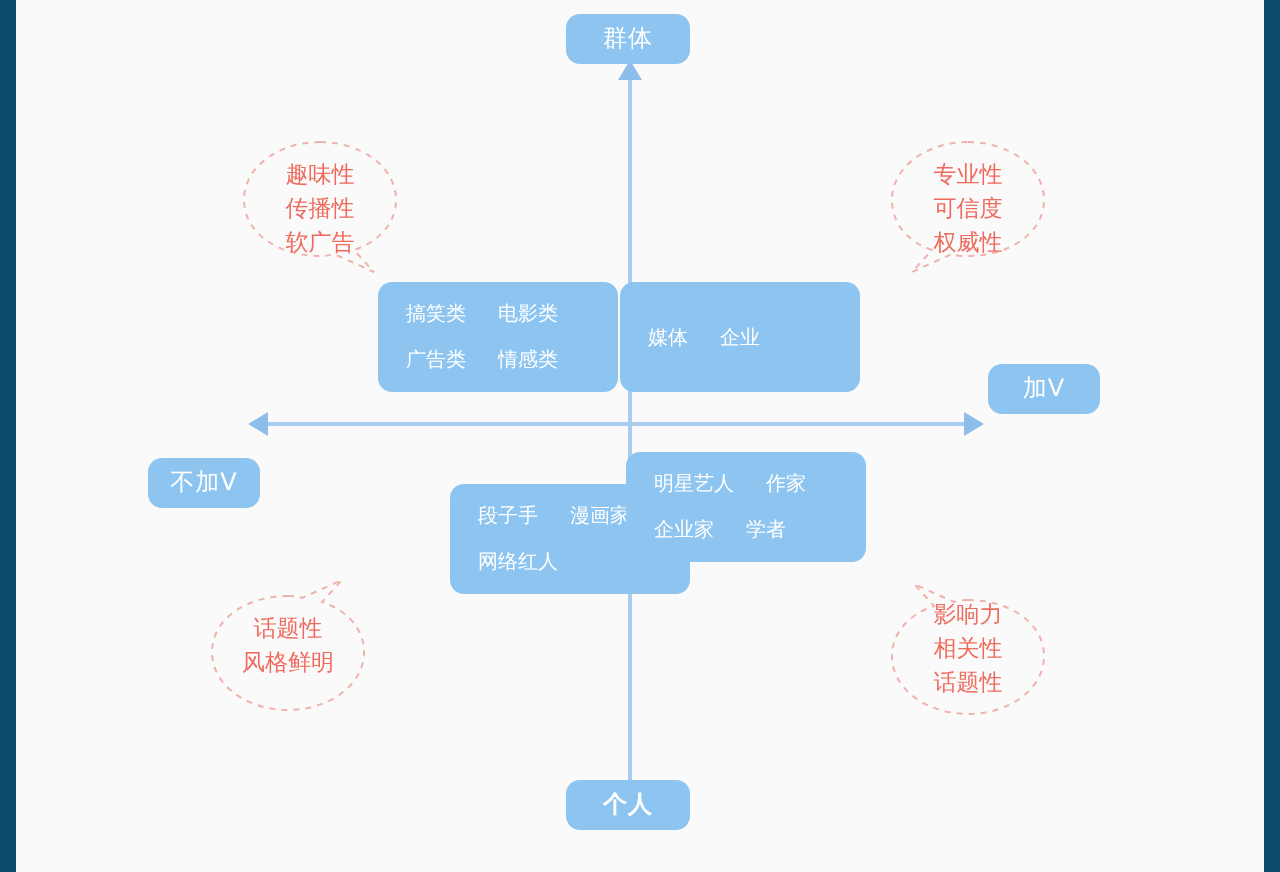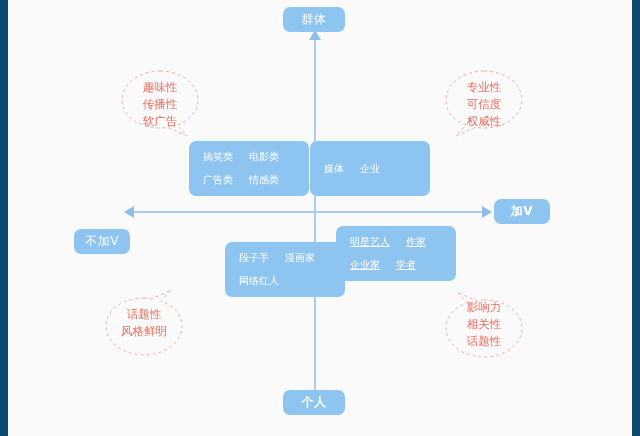--- a/index.html
+++ b/index.html
@@ -53,39 +53,39 @@
     color:#ffffff;
     border-radius:7px;
     font-size:12px;
     display:flex;align-items:center;justify-content:center;
     letter-spacing:.5px;
     box-sizing:border-box;
   }
   .pill-top   {left:283px;top:7px;   width:62px;height:25px;}
   .pill-bottom{left:283px;top:390px; width:62px;height:25px;font-weight:bold;}
   .pill-left  {left:74px; top:199px; width:56px;height:25px;margin-top:30px;}
-  .pill-right {left:494px;top:199px; width:56px;height:25px;font-weight:bold;}
+  .pill-right {left:494px;top:182px; width:56px;height:25px;}
 
   
   .qbox{
     position:absolute;
     background:#8ec5f0;
     border-radius:7px;
     color:#ffffff;
     font-size:10px;
     box-sizing:border-box;
     padding:11px 14px;
     display:flex;flex-direction:column;justify-content:center;
     gap:9px;
   }
   .qbox .row{display:flex;gap:16px;white-space:nowrap;}
   .box-tl{left:189px;top:141px;width:120px;height:55px;}
   .box-tr{left:310px;top:141px;width:120px;height:55px;}
   .box-bl{left:189px;top:242px;width:120px;height:55px;margin-left:36px;}
-  .box-br{left:336px;top:226px;width:120px;height:55px;text-decoration:underline;}
+  .box-br{left:313px;top:226px;width:120px;height:55px;}
 
   
   .bubble{
     position:absolute;
     width:86px;height:72px;
   }
   .bubble svg{position:absolute;left:0;top:0;}
   .bubble .btext{
     position:absolute;left:0;top:0;width:86px;height:72px;
     display:flex;flex-direction:column;

